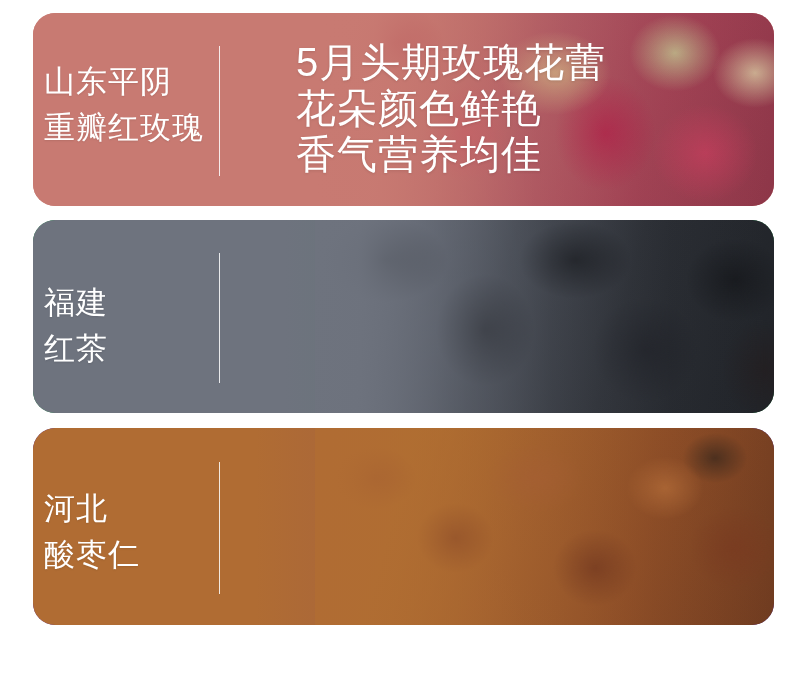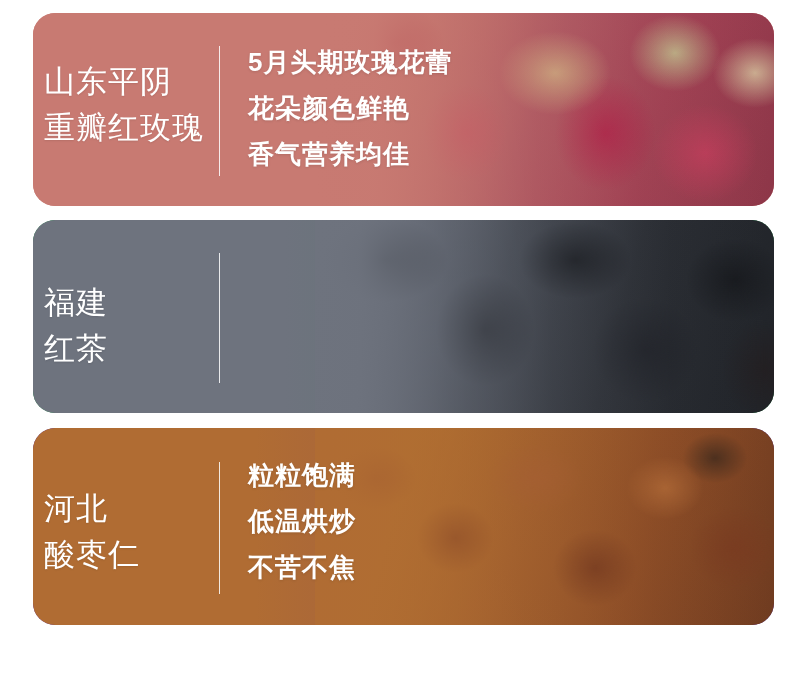--- a/index.html
+++ b/index.html
@@ -66,26 +66,27 @@
 
   .card-divider {
     position: absolute;
     width: 1px;
     background: rgba(255,255,255,0.85);
   }
 
   .card-desc {
     position: absolute;
     color: #ffffff;
-    font-size: 26px;
+    font-size: 40px;
     line-height: 46px;
-    font-weight: 700;
+    font-weight: 400;
     letter-spacing: 1px;
     white-space: pre-line;
     text-shadow: 0 1px 3px rgba(0,0,0,0.12);
+    margin-left: 48px;
   }
 
   
   #card-1 { top: 13px; height: 193px; background-color: #c87a72; }
   #card-1 .card-photo {
     background:
       radial-gradient(ellipse 70px 55px at 80px 30px, rgba(160,40,60,0.85), rgba(160,40,60,0) 70%),
       radial-gradient(ellipse 60px 70px at 150px 120px, rgba(190,70,90,0.8), rgba(190,70,90,0) 70%),
       radial-gradient(ellipse 80px 60px at 240px 60px, rgba(205,180,130,0.85), rgba(205,180,130,0) 70%),
       radial-gradient(ellipse 70px 80px at 290px 120px, rgba(170,30,70,0.9), rgba(170,30,70,0) 72%),
@@ -187,19 +188,16 @@
     </div>
   </div>
 
   <div class="card" id="card-3">
     <div class="card-photo"></div>
     <div class="card-tint"></div>
     <div class="card-content">
       <div class="card-origin">河北
 酸枣仁</div>
       <div class="card-divider"></div>
-      <div class="card-desc">粒粒饱满
-低温烘炒
-不苦不焦</div>
     </div>
   </div>
 
 </div>
 
 </body></html>

